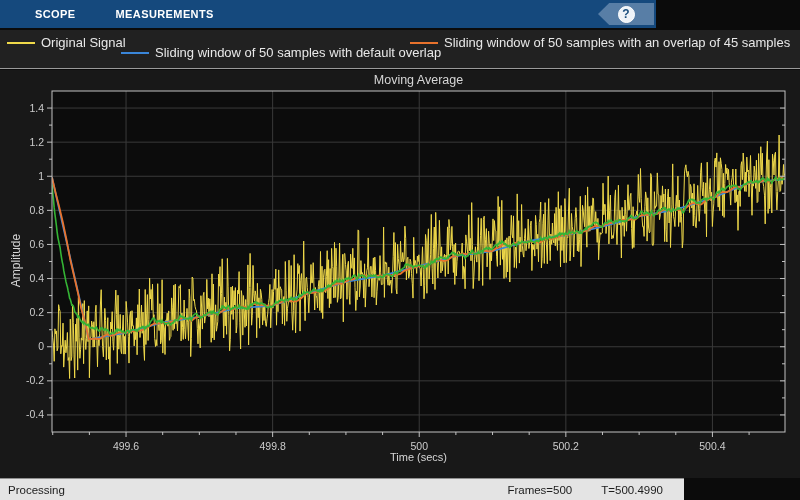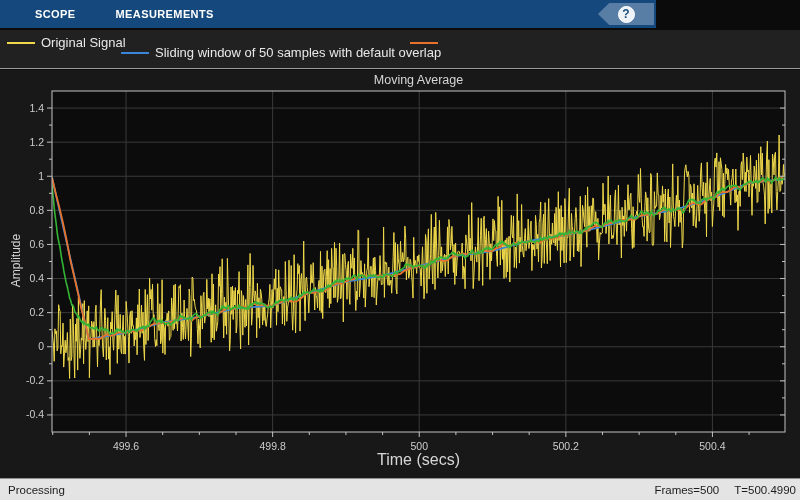--- a/index.html
+++ b/index.html
@@ -34,29 +34,29 @@
   .li-3 { left:9px;  top:24px; }
 
   
   .figure { position:absolute; top:70px; left:0; width:800px; height:408px; background:var(--figure-bg,#181818); }
   .fig-title { position:absolute; top:3px; left:52px; width:733px; text-align:center;
                color:var(--title-text,#d6d6d6); font-size:12.5px; }
   #plot-svg { position:absolute; top:0; left:0; }
   .ylabel { position:absolute; left:-24px; top:183px; width:80px; height:15px; text-align:center;
             color:var(--title-text,#d6d6d6); font-size:12px; transform:rotate(-90deg); }
   .xlabel { position:absolute; top:381px; left:52px; width:733px; text-align:center;
-            color:var(--title-text,#d6d6d6); font-size:16px; }
-
-  
-  .status-bar { position:absolute; bottom:0; left:0; width:800px; height:22px;
+            color:var(--title-text,#d6d6d6); font-size:11px; }
+
+  
+  .status-bar { position:absolute; bottom:0; left:0; width:684px; height:22px;
                 background:var(--status-bg,#e4e4e4); border-top:1px solid #8f8f8f;
                 display:flex; align-items:center; justify-content:space-between;
                 color:var(--status-text,#1c1c1c); font-size:11.5px; }
   .status-left { margin-left:8px; }
-  .status-right { margin-right:4px; display:flex; gap:15px; }
+  .status-right { margin-right:21px; display:flex; gap:29px; }
 </style>
 </head>
 <body>
 
 <div id="window">
 
   <div class="toolbar">
     <div class="tab tab-scope">SCOPE</div>
     <div class="tab tab-meas">MEASUREMENTS</div>
     <div class="help-banner">
@@ -68,20 +68,21 @@
     <div class="legend-item li-0">
       <span class="swatch" style="border-top-color: rgb(239, 217, 74);"></span>
       <span class="lab">Original Signal</span>
     </div>
     <div class="legend-item li-1">
       <span class="swatch" style="border-top-color: rgb(58, 134, 217);"></span>
       <span class="lab">Sliding window of 50 samples with default overlap</span>
     </div>
     <div class="legend-item li-2">
       <span class="swatch" style="border-top-color: rgb(232, 114, 44);"></span>
+      <span class="lab">Sliding window of 50 samples with an overlap of 45 samples</span>
     </div>
   </div>
 
   <div class="figure">
     <div class="fig-title">Moving Average</div>
     <svg id="plot-svg" width="800" height="408">
         <rect x="52" y="21" width="733" height="341" fill="#0c0c0c"></rect>
         <line x1="126.03299999999933" y1="21" x2="126.03299999999933" y2="362" stroke="#3a3a3a"></line>
         <line x1="272.632999999991" y1="21" x2="272.632999999991" y2="362" stroke="#3a3a3a"></line>
         <line x1="419.23299999998267" y1="21" x2="419.23299999998267" y2="362" stroke="#3a3a3a"></line>

